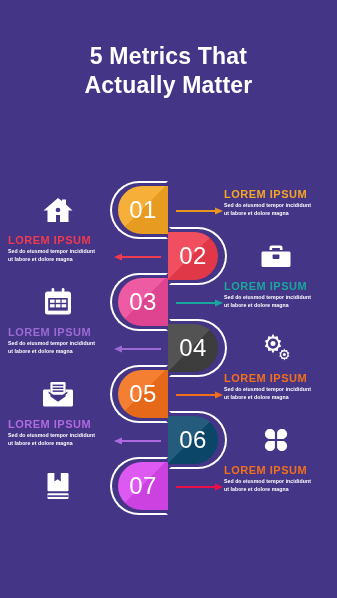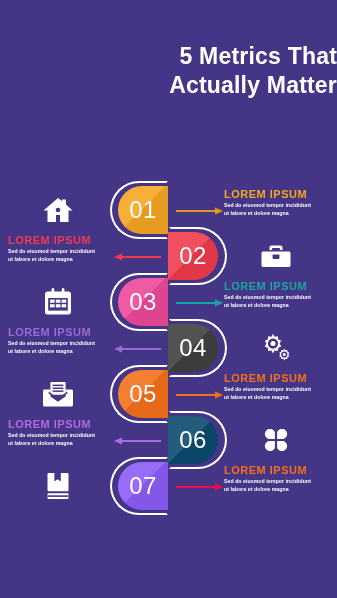--- a/index.html
+++ b/index.html
@@ -7,21 +7,21 @@
   body {
     background:#453586;
     font-family:"Liberation Sans", sans-serif;
     overflow:hidden;
     position:relative;
   }
 
   
   .title-wrap{
     position:absolute; left:0; top:42px; width:337px;
-    text-align:right;
+    text-align:center;
   }
   .title-line{
     color:#ffffff;
     font-size:23px;
     font-weight:bold;
     letter-spacing:0.2px;
     line-height:29px;
   }
 
   
@@ -289,21 +289,21 @@
         </svg>
       </div>
       <div class="txt">
         <div class="txt-head" style="color: rgb(176, 106, 224);">LOREM IPSUM</div>
         <div class="txt-body">Sed do eiusmod tempor incididunt</div>
         <div class="txt-body">ut labore et dolore magna</div>
       </div>
     </div>
     <div class="row left-block" style="top: 276px;">
       <div class="arc"></div>
-      <div class="block" style="background: #8b5cf6;">
+      <div class="block" style="background: #d946ef;">
         <span class="block-num">07</span>
       </div>
       <div class="icon-slot">
         <svg viewBox="0 0 32 32">
           <rect x="5.5" y="3" width="21" height="18.2" rx="1"></rect>
           <path d="M12.4 3h6.4v8.6l-3.2-2.4-3.2 2.4z" fill="#453586"></path>
           <rect x="5.5" y="23.3" width="21" height="5.7" rx="1"></rect>
           <rect x="5.5" y="25.3" width="21" height="1.6" fill="#453586"></rect>
         </svg>
       </div>

